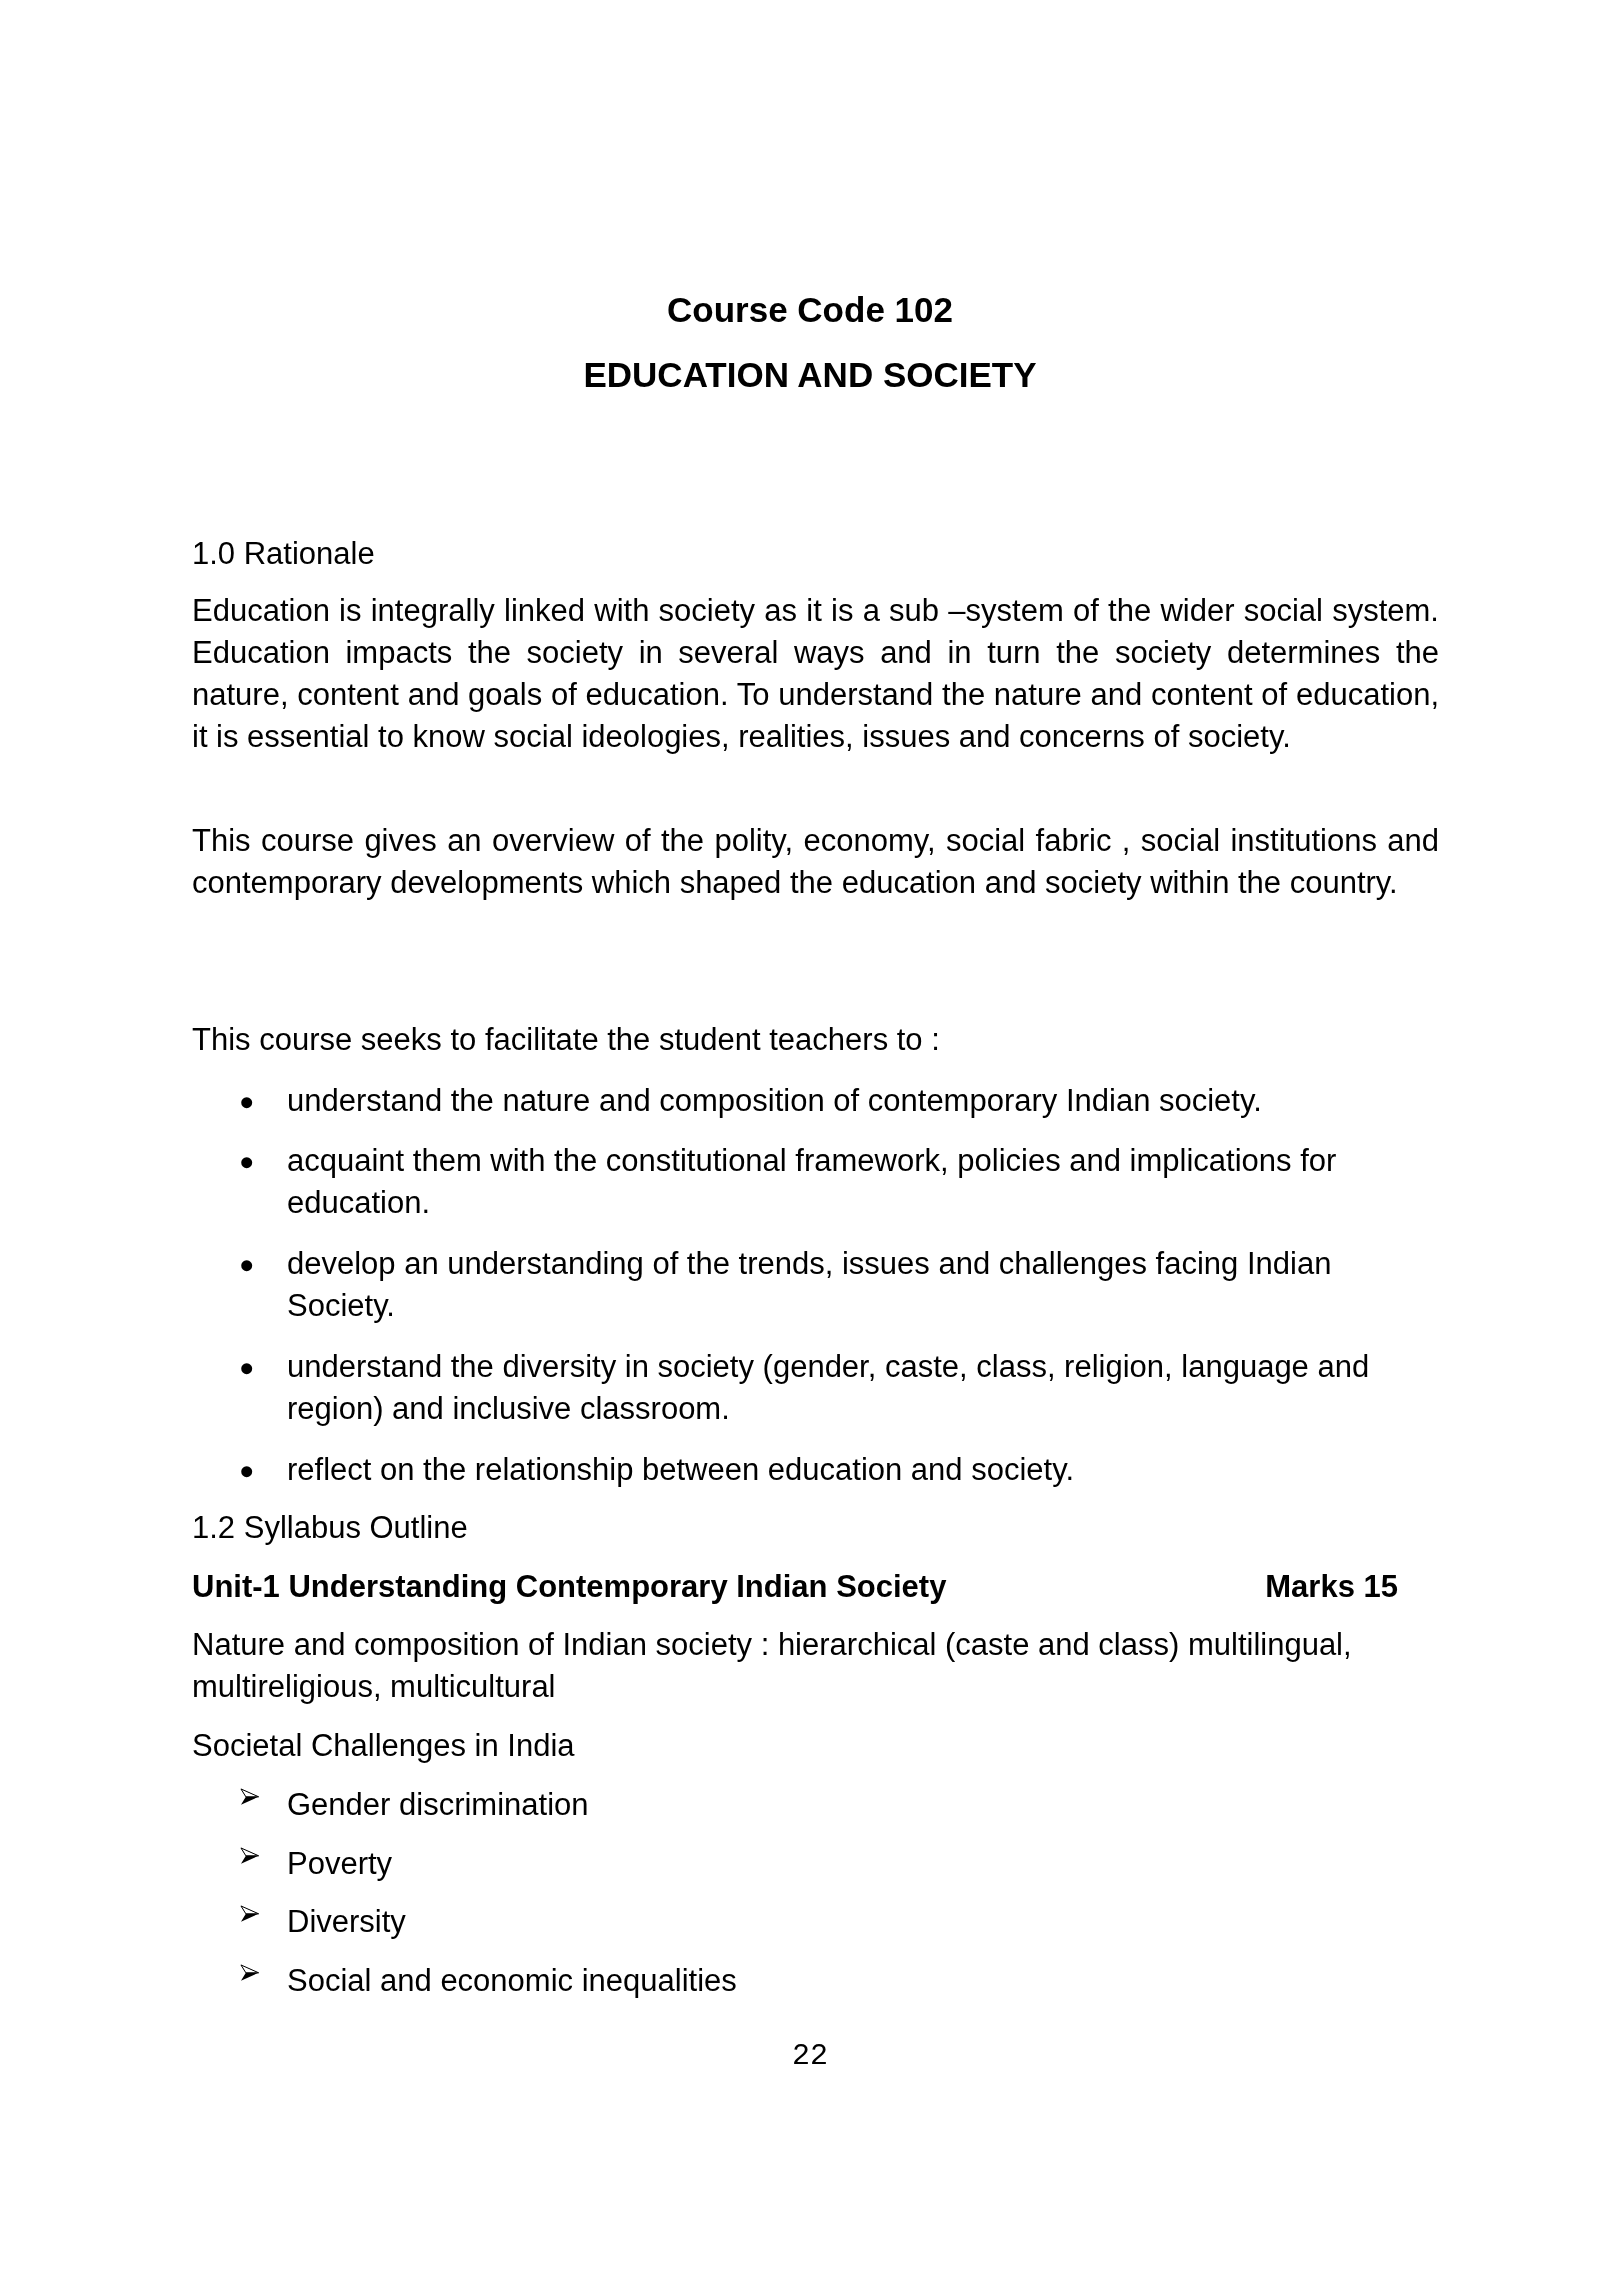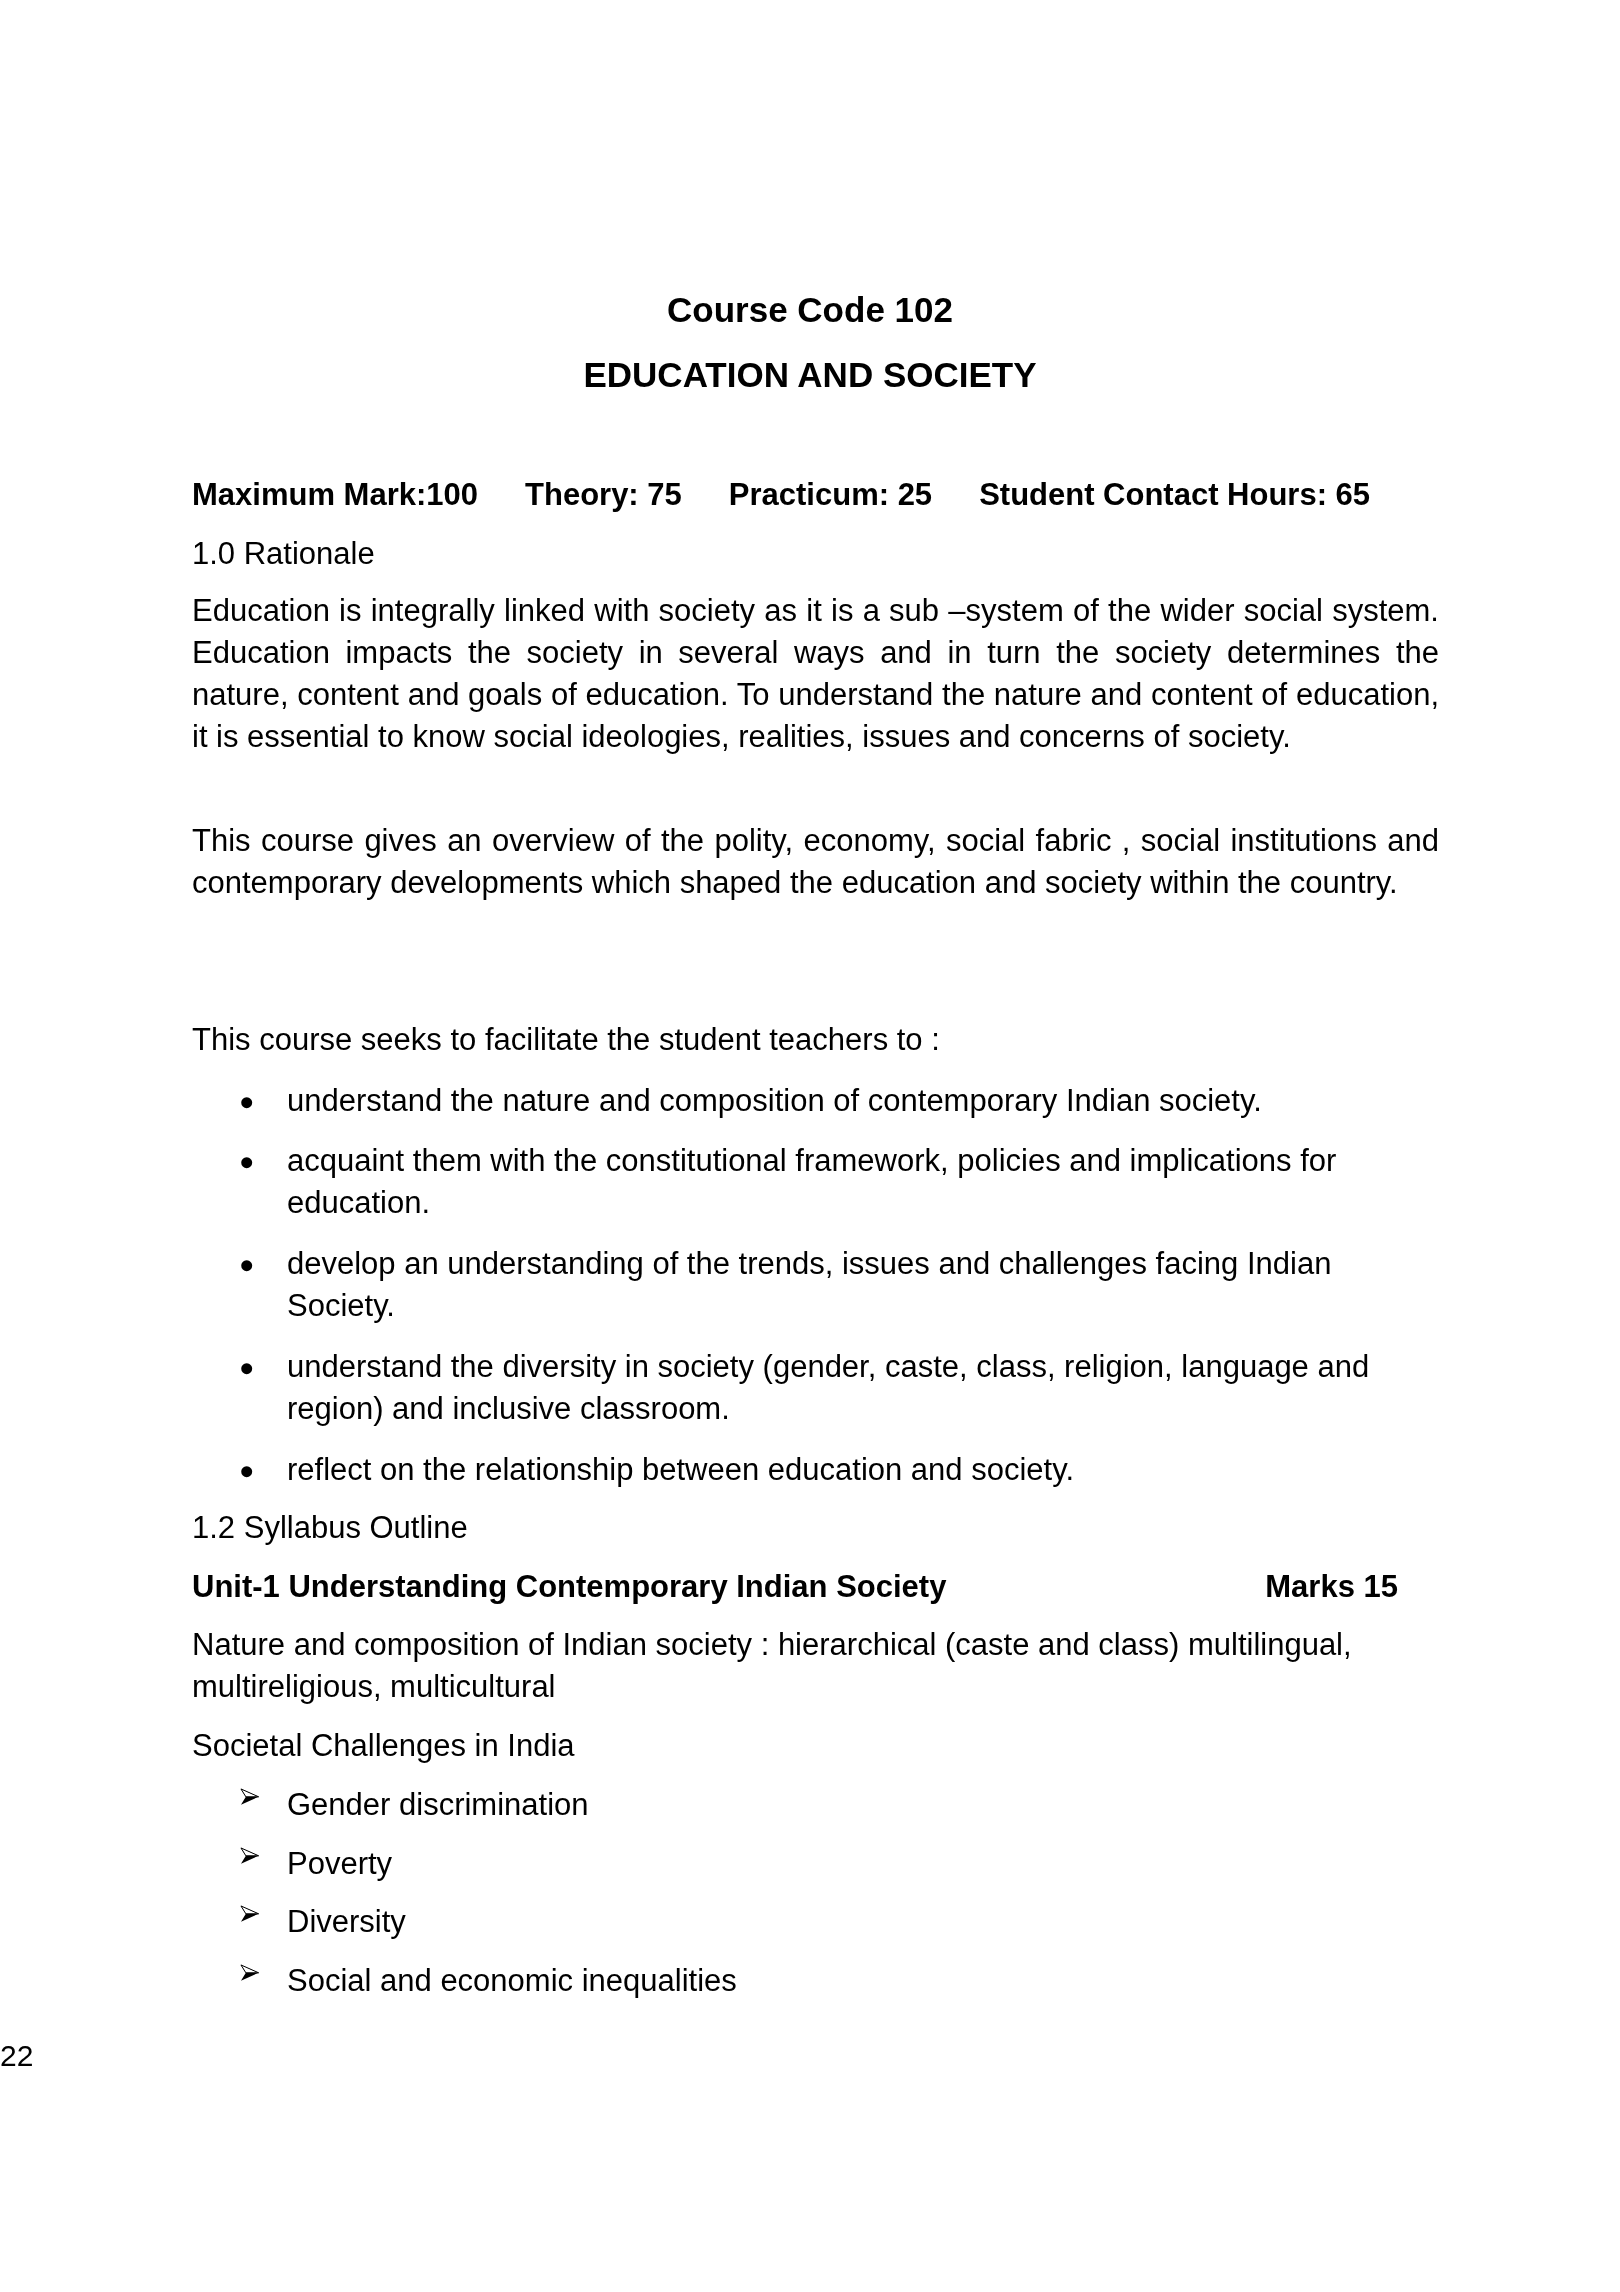--- a/index.html
+++ b/index.html
@@ -97,38 +97,33 @@
       position: absolute;
       right: 0;
       top: 0;
     }
 
     .page-number {
       position: absolute;
       top: 2039px;
       left: 0;
       width: 1620px;
-      font-family: Liberation Sans, sans-serif;
+      text-align: center;
+      font-family: Liberation Mono, monospace;
       font-size: 30px;
     }
   </style>
 </head>
 <body>
 
 <div class="page">
 
   <div id="course-code" class="center-title">Course Code  102</div>
   <div id="course-title" class="center-title">EDUCATION AND SOCIETY</div>
 
-  <div class="abs marks-row" style="top:474px;">
-    <span>Maximum Mark:100</span>
-    <span>Theory: 75</span>
-    <span>Practicum: 25</span>
-    <span>Student Contact Hours: 65</span>
-  </div>
 
   <div class="abs bold" style="top:533px;">1.0 Rationale</div>
 
   <div class="abs justify" style="top:590px;">Education is integrally linked with society as it is a sub –system of the wider social system. Education impacts the society in several ways and in turn the society determines the nature, content and goals of education. To understand the nature and content of education, it is essential to know social ideologies, realities, issues and concerns of society.</div>
 
   <div class="abs justify" style="top:820px;">This course gives an overview of the polity, economy, social fabric , social institutions and contemporary developments which shaped the education and society within the country.</div>
 
 
   <div class="abs bold" style="top:1019px;">This course seeks to facilitate the student teachers to :</div>
 

